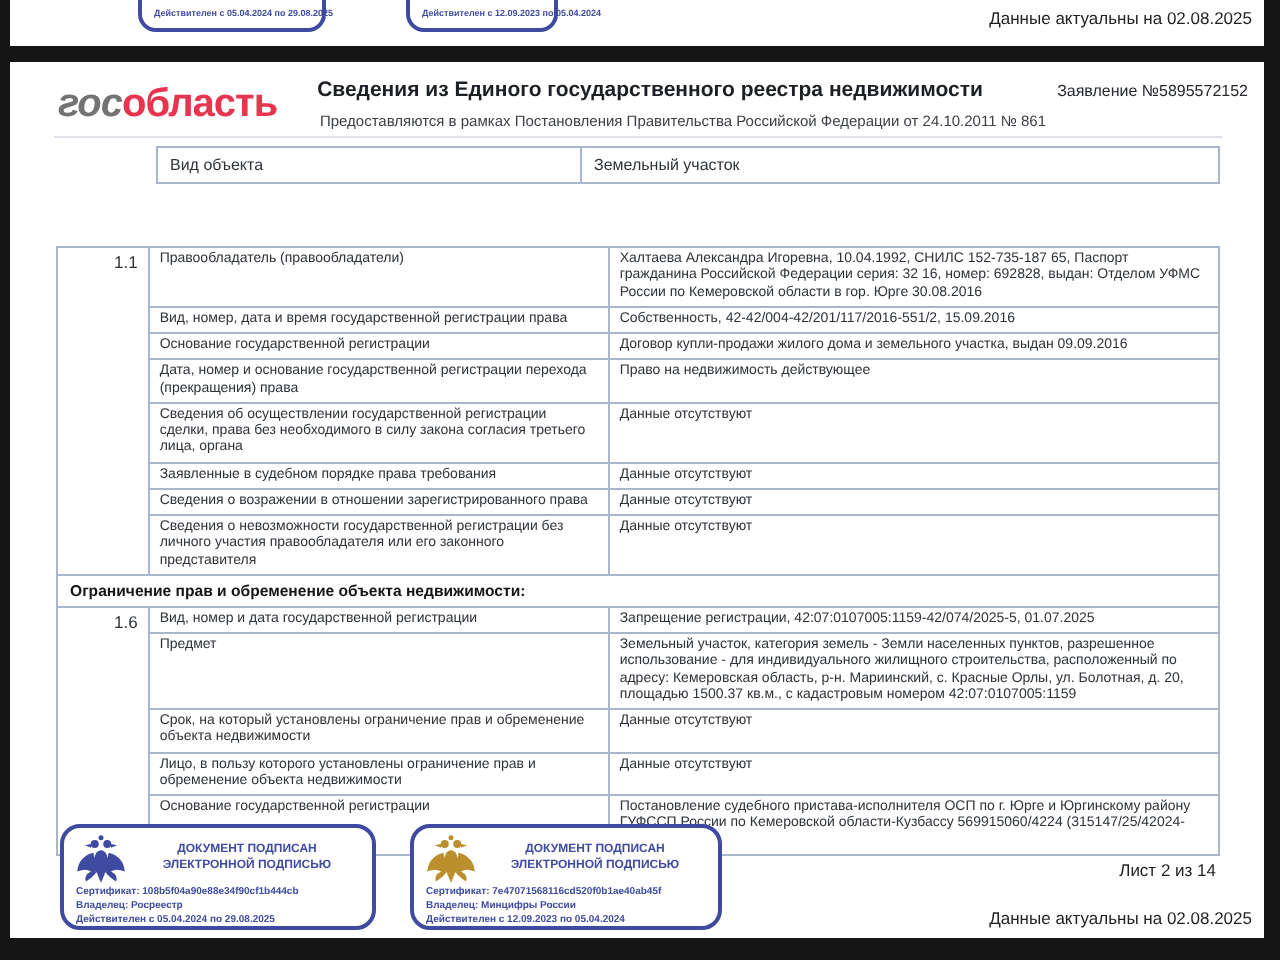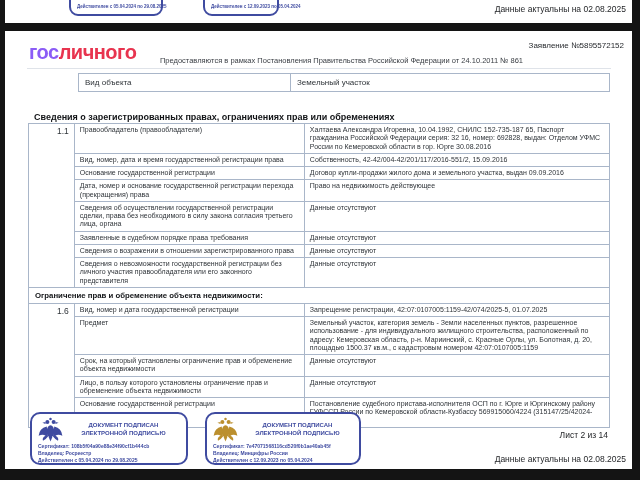--- a/index.html
+++ b/index.html
@@ -9,21 +9,21 @@
   .strip-top { position:absolute; left:5px; top:0; width:627px; height:23px; background:#ffffff; overflow:hidden; }
   .pstamp { position:absolute; top:-24px; height:40px; border:2px solid #3f4ba0; border-radius:9px; background:#fff; }
   .pstamp .pvalid { position:absolute; left:6px; top:26px; font-size:4.5px; color:#3f4ba0; white-space:nowrap; font-weight:700; }
   .pstamp1 { left:64px; width:94px; }
   .pstamp2 { left:198px; width:76px; }
   .actual-top { position:absolute; right:6px; top:4px; font-size:8.5px; color:#1e2023; }
 
   .page { position:absolute; left:5px; top:31px; width:627px; height:438px; background:#ffffff; }
 
   .logo { position:absolute; left:24px; top:10px; font-size:20px; font-weight:700; letter-spacing:-0.5px; }
-  .logo .b { color:#8b5cf6; } .logo .r { color:#e8344f; }
+  .logo .b { color:#737373;font-style:italic; } .logo .r { color:#e8344f; }
   .doc-title { position:absolute; left:130px; top:8px; width:380px; text-align:center; font-size:10.5px; font-weight:700; color:#1c1f23; }
   .doc-sub { position:absolute; left:98px; top:25px; width:420px; text-align:right; font-size:7.5px; color:#3c4046; }
   .app-no { position:absolute; right:8px; top:10px; font-size:8px; color:#26292d;padding-left:44px; }
   .hline { position:absolute; left:22px; top:37px; width:584px; height:1px; background:#dfe3e9; }
 
   table { border-collapse:collapse; }
   td { border:1px solid #a9b6c9; vertical-align:top; }
 
   .object-table { position:absolute; left:73px; top:42px; width:532px; font-size:8px; }
   .object-table td { padding:4px 6px; height:17px; }
@@ -70,35 +70,35 @@
     <div class="pvalid">Действителен с 05.04.2024 по 29.08.2025</div>
   </div>
   <div class="pstamp pstamp2">
     <div class="pvalid">Действителен с 12.09.2023 по 05.04.2024</div>
   </div>
   <div class="actual-top">Данные актуальны на 02.08.2025</div>
 </div>
 
 <div class="page">
 
-  <div class="logo"><span class="b">гос</span><span class="r">личного</span></div>
+  <div class="logo"><span class="b">гос</span><span class="r">область</span></div>
+  <div class="doc-title">Сведения из Единого государственного реестра недвижимости</div>
   <div class="doc-sub">Предоставляются в рамках Постановления Правительства Российской Федерации от 24.10.2011 № 861</div>
   <div class="app-no">Заявление №5895572152</div>
   <div class="hline"></div>
 
   <table class="object-table">
     <tbody>
         <tr>
       <td class="lbl">Вид объекта</td>
       <td>Земельный участок</td>
     </tr>
   </tbody>
     </table>
 
-  <div class="section-header">Сведения о зарегистрированных правах, ограничениях прав или обременениях</div>
 
   <table class="main-table">
     <tbody>
         <tr>
       <td class="num" rowspan="8">1.1</td>
       <td class="lbl">Правообладатель (правообладатели)</td>
       <td>Халтаева Александра Игоревна, 10.04.1992, СНИЛС 152-735-187 65, Паспорт гражданина Российской Федерации серия: 32 16, номер: 692828, выдан: Отделом УФМС России по Кемеровской области в гор. Юрге 30.08.2016</td>
     </tr>
     <tr>
       <td class="lbl">Вид, номер, дата и время государственной регистрации права</td>

